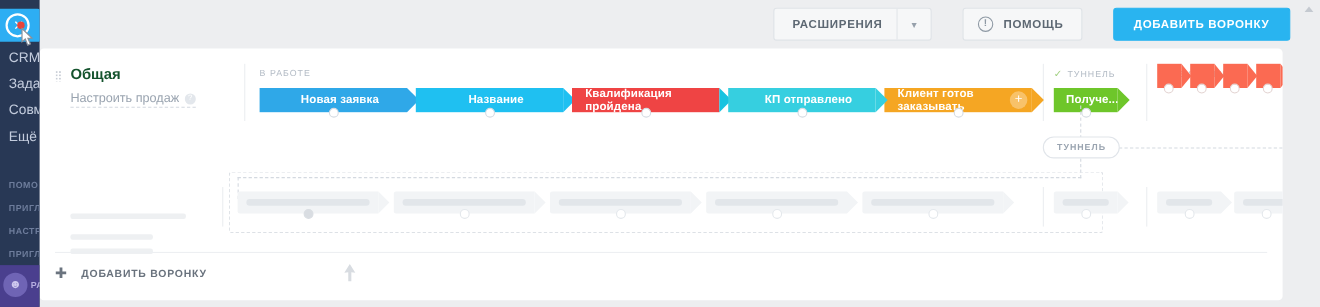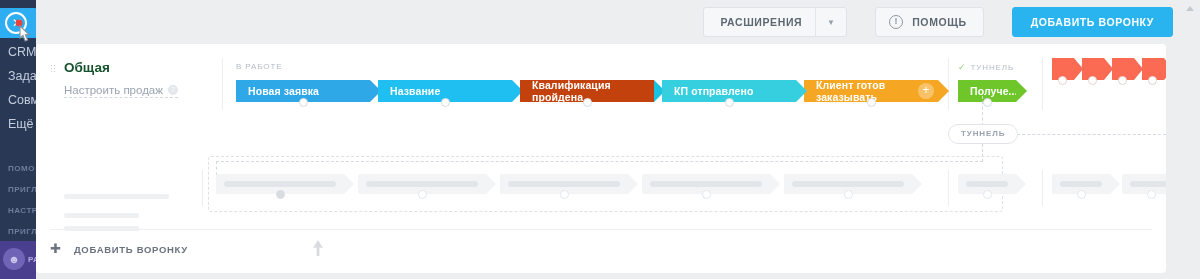--- a/index.html
+++ b/index.html
@@ -142,20 +142,21 @@
     letter-spacing: .9px; color: #b4bcc6; top: 0;
     display: flex; align-items: flex-end; gap: 4px;
   }
   .stage {
     position: absolute; height: 22px;
     display: flex; align-items: center;
     color: #fff; font-size: 10.5px; font-weight: bold;
     letter-spacing: .1px;
     padding-left: 12px;
     cursor: pointer;
+    justify-content: center;
   }
   .stage .cap {
     position: absolute; right: -11px; top: 0;
     width: 0; height: 0;
     border-top: 11px solid transparent;
     border-bottom: 11px solid transparent;
   }
   .stage .dot {
     position: absolute; left: 50%; bottom: -5px;
     margin-left: -4px;
@@ -340,21 +341,21 @@
     <div class="stage" style="left:200px; top:36px; width:134px; background:#2fa8e8;">
       <span class="cap" style="border-left:11px solid #2fa8e8;"></span>
       <span>Новая заявка</span>
       <span class="dot"></span>
     </div>
     <div class="stage" style="left:342px; top:36px; width:134px; background:#1fc0f1;">
       <span class="cap" style="border-left:11px solid #1fc0f1;"></span>
       <span>Название</span>
       <span class="dot"></span>
     </div>
-    <div class="stage" style="left:484px; top:36px; width:134px; background:#c2410c;">
+    <div class="stage" style="left:484px; top:36px; width:134px; background:#ef4444;">
       <span class="cap" style="border-left:11px solid #17c3e0;"></span>
       <span>Квалификация пройдена</span>
       <span class="dot"></span>
     </div>
     <div class="stage" style="left:768px; top:36px; width:134px; background:#f5a623;">
       <span class="cap" style="border-left:11px solid #f5a623;"></span>
       <span>Клиент готов заказывать</span>
       <span class="plus">+</span>
       <span class="dot"></span>
     </div>

